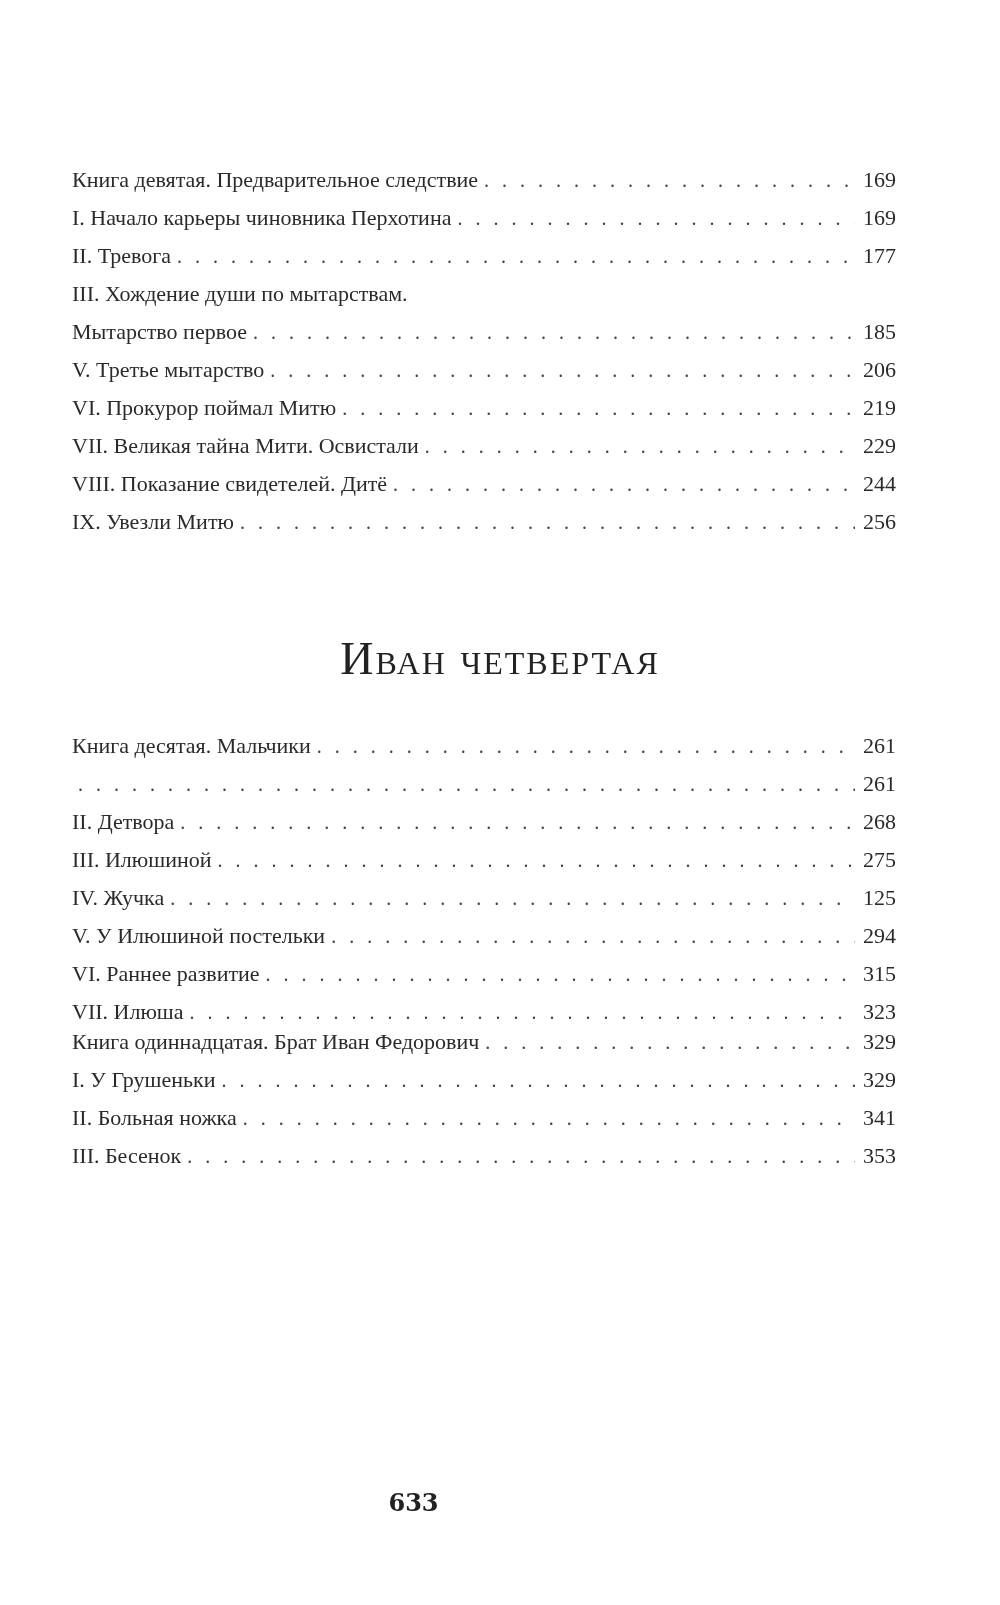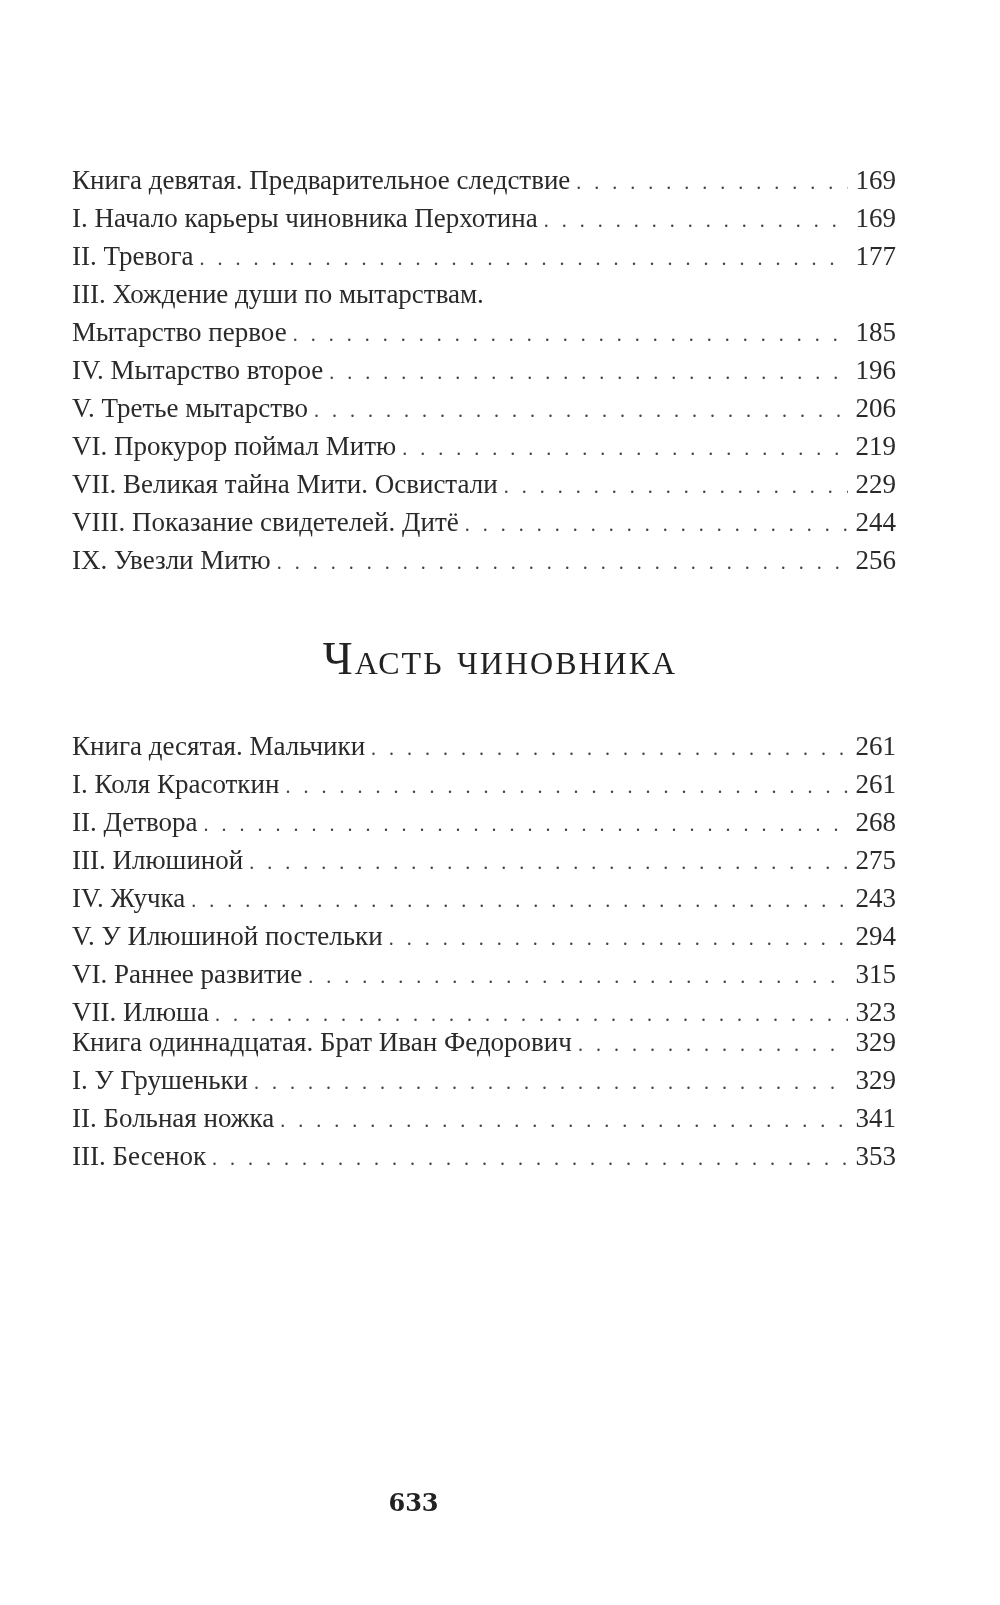--- a/index.html
+++ b/index.html
@@ -18,21 +18,21 @@
   .toc {
     position: absolute;
     left: 72px;
     width: 824px;
   }
   .row {
     display: flex;
     align-items: baseline;
     height: 38px;
     line-height: 38px;
-    font-size: 27px;
+    font-size: 22px;
     white-space: nowrap;
   }
   .row .title {
     flex: 0 0 auto;
   }
   .row .leader {
     flex: 1 1 auto;
     overflow: hidden;
     margin: 0 8px 0 6px;
     letter-spacing: 9px;
@@ -99,25 +99,20 @@
       <span class="title">III. Хождение души по мытарствам.</span>
       <span class="leader"></span>
       <span class="page"></span>
     </div>
   <div class="row">
       <span class="title">Мытарство первое</span>
       <span class="leader"></span>
       <span class="page">185</span>
     </div>
   <div class="row">
-      <span class="title">IV. Мытарство второе</span>
-      <span class="leader"></span>
-      <span class="page">196</span>
-    </div>
-  <div class="row">
       <span class="title">V. Третье мытарство</span>
       <span class="leader"></span>
       <span class="page">206</span>
     </div>
   <div class="row">
       <span class="title">VI. Прокурор поймал Митю</span>
       <span class="leader"></span>
       <span class="page">219</span>
     </div>
   <div class="row">
@@ -130,47 +125,46 @@
       <span class="leader"></span>
       <span class="page">244</span>
     </div>
   <div class="row">
       <span class="title">IX. Увезли Митю</span>
       <span class="leader"></span>
       <span class="page">256</span>
     </div>
 </div>
 
-<div class="part-heading">Часть чиновника</div>
+<div class="part-heading">Иван четвертая</div>
 
 <div class="toc" id="block-10">
   <div class="row">
       <span class="title">Книга десятая. Мальчики</span>
       <span class="leader"></span>
       <span class="page">261</span>
     </div>
   <div class="row">
-      <span class="title">I. Коля Красоткин</span>
       <span class="leader"></span>
       <span class="page">261</span>
     </div>
   <div class="row">
       <span class="title">II. Детвора</span>
       <span class="leader"></span>
       <span class="page">268</span>
     </div>
   <div class="row">
       <span class="title">III. Илюшиной</span>
       <span class="leader"></span>
       <span class="page">275</span>
     </div>
   <div class="row">
       <span class="title">IV. Жучка</span>
       <span class="leader"></span>
-      <span class="page">243</span>
+      <span class="page">125</span>
     </div>
   <div class="row">
       <span class="title">V. У Илюшиной постельки</span>
       <span class="leader"></span>
       <span class="page">294</span>
     </div>
   <div class="row">
       <span class="title">VI. Раннее развитие</span>
       <span class="leader"></span>
       <span class="page">315</span>

